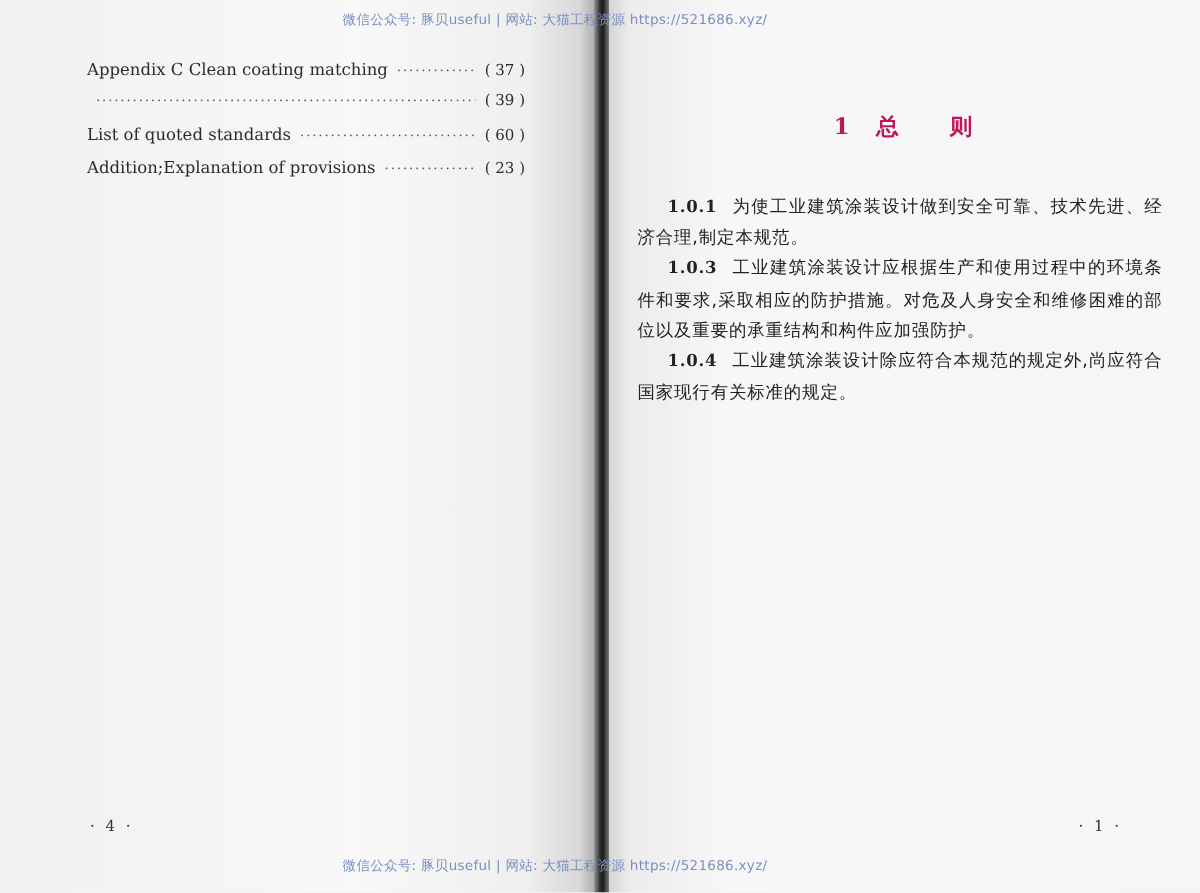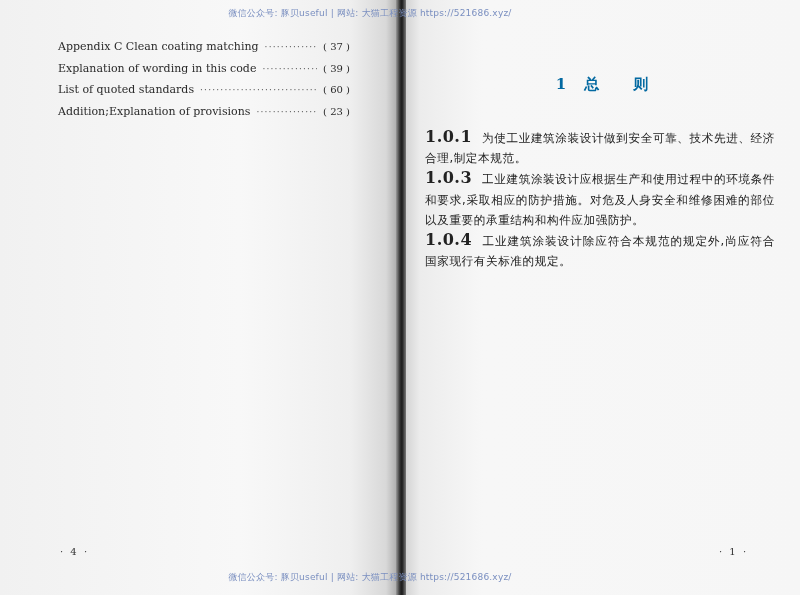--- a/index.html
+++ b/index.html
@@ -45,51 +45,50 @@
     .toc-page { white-space: nowrap; font-size: 10px; }
 
     .page-num {
       position: absolute; font-size: 10px; color: #333; letter-spacing: 2px;
     }
     .pn-left { left: 60px; top: 546px; }
     .pn-right { left: 719px; top: 546px; }
 
     .chapter-title {
       position: absolute; left: 404px; top: 75px; width: 396px; text-align: center;
-      font-size: 15px; font-weight: bold; color: #0369a1;
+      font-size: 15px; font-weight: bold; color: #be185d;
     }
     .chapter-title .num { margin-right: 18px; }
     .chapter-title .w1 { margin-right: 34px; }
 
     .body-text {
       position: absolute; left: 425px; top: 127px; width: 350px;
       font-family: "DejaVu Sans", sans-serif;
       font-size: 11.6px; line-height: 20.2px; color: #222;
       letter-spacing: 0.6px;
     }
     .clause { margin: 0; text-align: justify; }
-    .clause-no { font-weight: bold; margin-right: 10px; font-family: "DejaVu Serif", serif; font-size: 16px; letter-spacing: 0.5px; }
+    .clause-no { font-weight: bold; margin-right: 10px; font-family: "DejaVu Serif", serif; font-size: 11px; letter-spacing: 0.5px; margin-left: 20px; }
   </style>
 </head>
 <body>
 
 <div class="page page-left"></div>
 <div class="page page-right"></div>
 <div class="spine"></div>
 
 <div class="watermark wm-top">微信公众号: 豚贝useful | 网站: 大猫工程资源 https://521686.xyz/</div>
 
 <div class="toc">
   <div class="toc-row">
     <span class="toc-title">Appendix C   Clean coating matching</span>
     <span class="toc-dots">··································································</span>
     <span class="toc-page">( 37 )</span>
   </div>
   <div class="toc-row">
-    <span class="toc-title">Explanation of wording in this code</span>
     <span class="toc-dots">··································································</span>
     <span class="toc-page">( 39 )</span>
   </div>
   <div class="toc-row">
     <span class="toc-title">List of quoted standards</span>
     <span class="toc-dots">··································································</span>
     <span class="toc-page">( 60 )</span>
   </div>
   <div class="toc-row">
     <span class="toc-title">Addition;Explanation of provisions</span>

